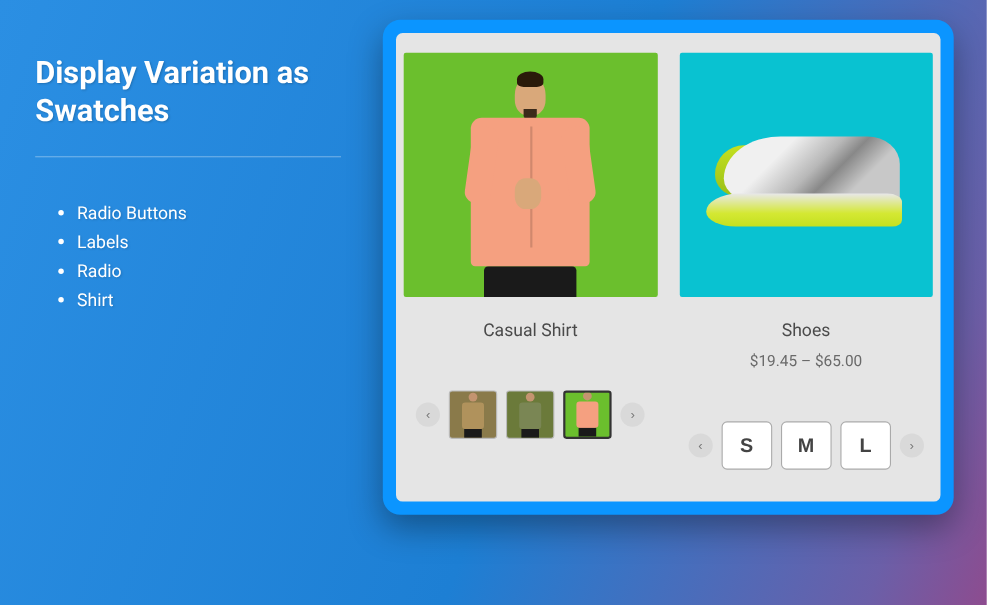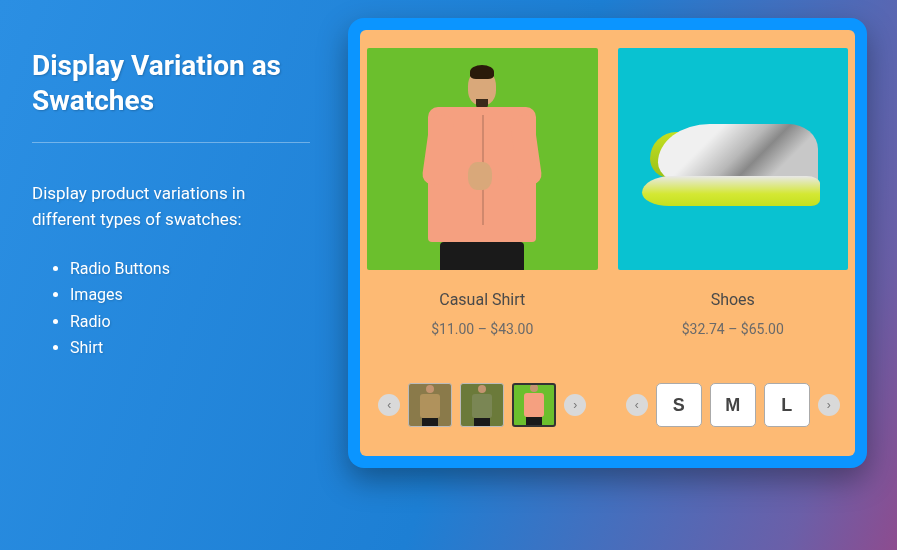--- a/index.html
+++ b/index.html
@@ -4,21 +4,21 @@
 <style>
 *{margin:0;padding:0;box-sizing:border-box}
 body{font-family:-apple-system,BlinkMacSystemFont,'Segoe UI',Roboto,sans-serif;width:897px;height:550px;background:linear-gradient(110deg,#2b8fe3 0%,#1d7fd4 55%,#6b5fa8 90%,#8d4c8f 100%);display:flex;overflow:hidden}
 .left{flex:0 0 330px;padding:48px 20px 0 32px;color:#fff}
 .title{font-size:28px;font-weight:700;line-height:1.25;text-shadow:1px 1px 2px rgba(0,0,0,.2)}
 .hr{height:1px;background:rgba(255,255,255,.35);margin:24px 0 38px}
 .desc{font-size:17px;line-height:1.5;text-shadow:1px 1px 2px rgba(0,0,0,.15)}
 .list{list-style:disc;padding-left:38px;margin-top:24px}
 .list li{font-size:16px;line-height:1.65;text-shadow:1px 1px 2px rgba(0,0,0,.15)}
 .card-wrap{position:absolute;left:348px;top:18px;width:519px;height:450px;background:#0b95ff;border-radius:16px;padding:12px;box-shadow:0 12px 30px rgba(0,0,0,.35)}
-.card{width:100%;height:100%;background:#fdba74;border-radius:6px;display:flex;gap:20px;padding:18px 7px 14px}
+.card{width:100%;height:100%;background:#e5e5e5;border-radius:6px;display:flex;gap:20px;padding:18px 7px 14px}
 .product{flex:1;display:flex;flex-direction:column}
 .thumb{height:222px;border-radius:2px;display:flex;align-items:flex-end;justify-content:center;overflow:hidden}
 .thumb.shirt{background:#6bbf2d}
 .thumb.shoes{background:#09c2d1;align-items:center}
 .pname{text-align:center;margin-top:20px;color:#4a4a4a;font-size:16px}
 .price{text-align:center;margin-top:12px;color:#6a6a6a;font-size:14px}
 .sep{height:0;margin-top:28px}
 .swatches{display:flex;align-items:center;justify-content:center;gap:8px;margin-top:18px}
 .navbtn{width:22px;height:22px;border-radius:50%;background:#d9d9d9;border:none;display:flex;align-items:center;justify-content:center;cursor:pointer;color:#777;font-size:12px}
 .sw-img{width:44px;height:44px;border:1px solid #bbb;border-radius:3px;background:#8a7a4a;cursor:pointer;display:flex;align-items:flex-end;justify-content:center;overflow:hidden}
@@ -48,24 +48,23 @@
 .mini.olive .mb{background:#7a8654}
 .mini.salmon .mb{background:#f5a080}
 .mini .mp{width:16px;height:8px;background:#1a1a1a;margin:0 auto}
 </style>
 </head>
 <body>
 
 <div class="left">
   <h1 class="title">Display Variation as Swatches</h1>
   <div class="hr"></div>
-  <p class="desc">Display product variations in different types of swatches:</p>
   <ul class="list">
     <li>Radio Buttons</li>
-    <li>Images</li>
+    <li>Labels</li>
     <li>Radio</li>
     <li>Shirt</li>
   </ul>
 </div>
 
 <div class="card-wrap">
   <div class="card">
     <div class="product">
       <div class="thumb shirt">
         <div class="shirt-fig">
@@ -74,21 +73,20 @@
             </div>
           <div class="body">
               <div class="arm-l"></div>
               <div class="arm-r"></div>
               <div class="hand"></div>
             </div>
           <div class="pants"></div>
         </div>
       </div>
       <div class="pname">Casual Shirt</div>
-      <div class="price">$11.00 – $43.00</div>
       <div class="sep"></div>
       <div class="swatches">
         <button class="navbtn">
             <span>‹</span>
           </button>
         <button class="sw-img" title="tan">
             <div class="mini tan">
               <div class="mh"></div>
               <div class="mb"></div>
               <div class="mp"></div>
@@ -116,21 +114,21 @@
 
     <div class="product">
       <div class="thumb shoes">
         <div class="shoe">
             <div class="heel"></div>
             <div class="upper"></div>
             <div class="sole"></div>
           </div>
       </div>
       <div class="pname">Shoes</div>
-      <div class="price">$32.74 – $65.00</div>
+      <div class="price">$19.45 – $65.00</div>
       <div class="sep"></div>
       <div class="swatches">
         <button class="navbtn">
             <span>‹</span>
           </button>
         <button class="sw-label">S</button>
         <button class="sw-label">M</button>
         <button class="sw-label">L</button>
         <button class="navbtn">
             <span>›</span>

